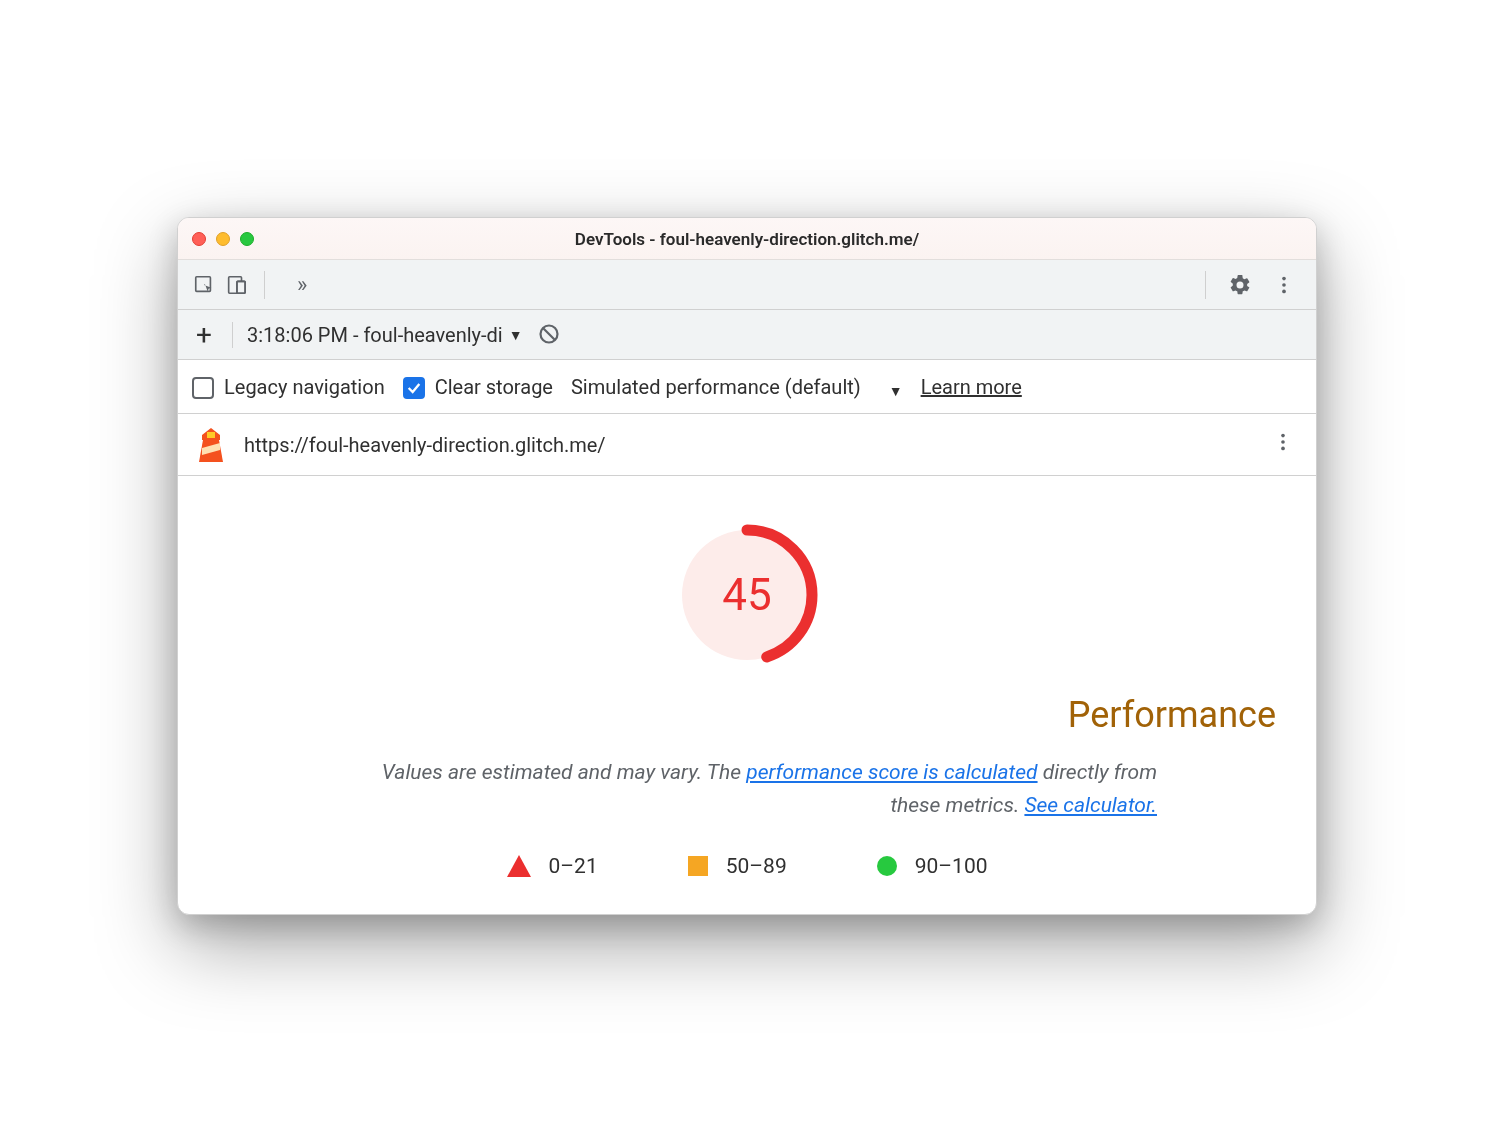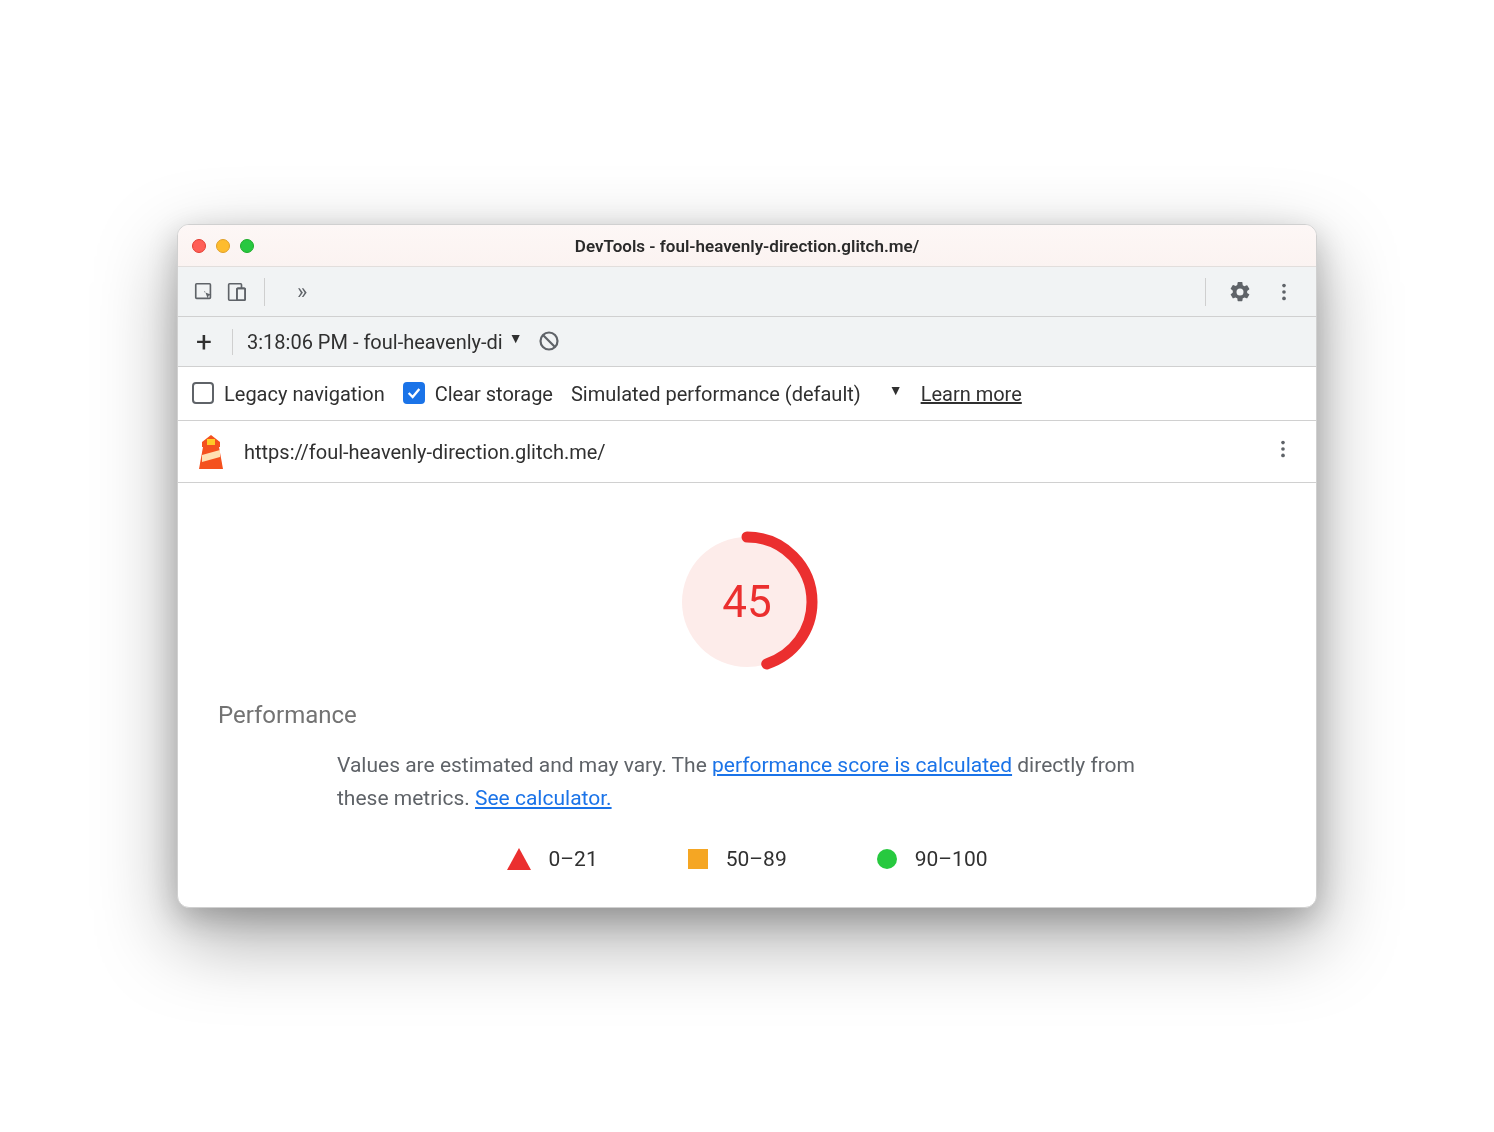--- a/index.html
+++ b/index.html
@@ -102,21 +102,21 @@
     font-size: 20px;
     color: #303030;
   }
   .plus-btn {
     font-size: 28px;
     color: #303030;
     width: 28px; text-align: center;
   }
   .toolbar .divider2 { width: 1px; height: 26px; background: #cfcfcf; }
   .report-dd {
-    display: flex; gap: 6px;
+    display: flex; align-items: center; gap: 6px;
     max-width: 340px;
     color: #303030;
   }
   .report-dd .label { white-space: nowrap; overflow: hidden; text-overflow: clip; max-width: 300px; }
   .dd-caret { font-size: 14px; color: #303030; }
   .prohibit {
     width: 26px; height: 26px;
     color: #5f6368;
   }
   
@@ -133,40 +133,40 @@
   }
   .checkbox {
     width: 22px; height: 22px; border-radius: 4px;
     border: 2px solid #5f6368;
     display: inline-flex; align-items: center; justify-content: center;
     background: #fff;
   }
   .checkbox.checked {
     background: #1a73e8; border-color: #1a73e8; color: #fff;
   }
-  .opt { display: flex; align-items: flex-start; gap: 10px; }
+  .opt { display: flex; align-items: flex-end; gap: 10px; }
   .learn-more { text-decoration: underline; color: #303030; text-align: right; }
   
   .urlbar {
     height: 62px;
     border-bottom: 1px solid #d0d0d0;
     display: flex; align-items: center;
     padding: 4px 18px;
     gap: 18px;
     font-size: 20px;
     color: #303030;
   }
   .lighthouse-logo {
     width: 30px; height: 34px;
   }
   .url-kebab { margin-left: auto; color: #5f6368; width: 30px; text-align:center; font-size:22px;}
   
   .report {
     padding: 44px 40px 36px;
-    text-align: left;
+    text-align: right;
   }
   .gauge-wrap {
     display: flex; justify-content: center;
     margin-bottom: 24px;
   }
   .gauge {
     position: relative;
     width: 150px; height: 150px;
   }
   .gauge-bg {
@@ -175,31 +175,32 @@
     background: #fdecea;
   }
   .gauge svg { position: absolute; inset:0; }
   .gauge-score {
     position: absolute; inset: 0;
     display: flex; align-items: center; justify-content: center;
     font-size: 44px; font-weight: 400;
     color: #eb2f2f;
   }
   .perf-title {
-    font-size: 24px;
+    font-size: 36px;
     font-weight: 400;
-    color: #737373;
+    color: #a16207;
     margin-bottom: 20px;
   }
   .perf-desc {
     font-size: 21px;
     color: #5f6368;
     max-width: 820px;
     margin: 8px auto 32px;
     line-height: 1.55;
+    font-style: italic;
   }
   .perf-desc a { color: #1a73e8; text-decoration: underline; }
   .legend {
     display: flex; justify-content: center; gap: 90px;
     font-size: 21px; color: #303030;
   }
   .legend-item { display: flex; align-items: center; gap: 18px; }
   .shape-tri {
     width: 0; height: 0;
     border-left: 12px solid transparent;

